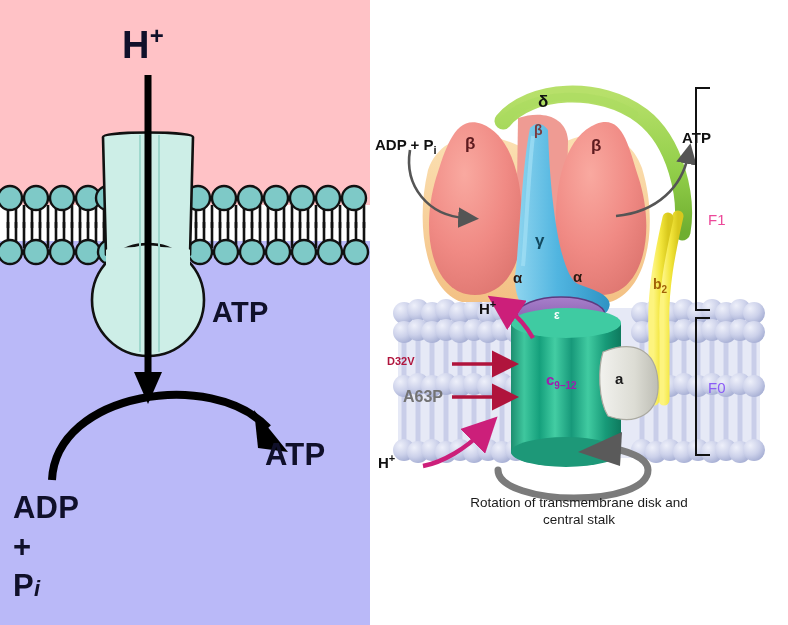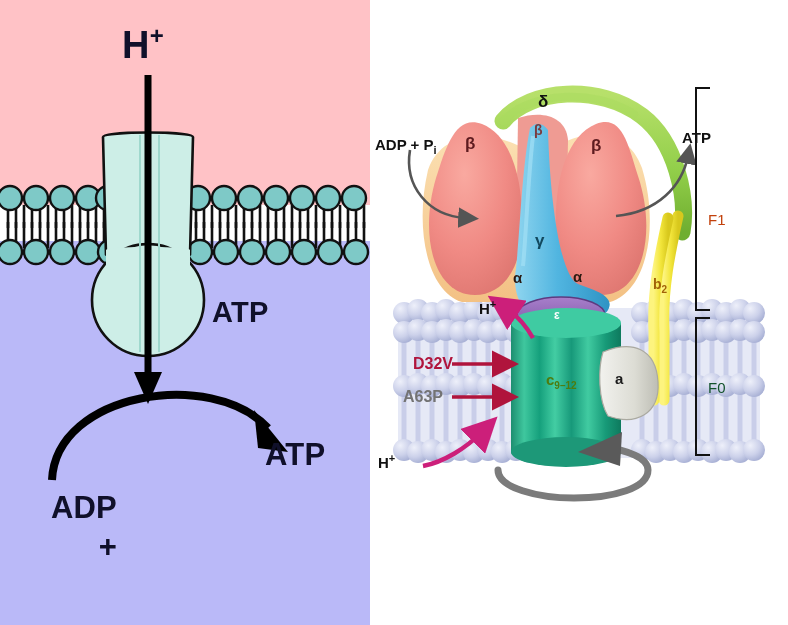--- a/index.html
+++ b/index.html
@@ -9,21 +9,21 @@
   
   #left-panel{position:absolute;left:0;top:0;width:370px;height:625px;overflow:hidden;}
   .lp-top{position:absolute;left:0;top:0;width:370px;height:240px;background:#ffc2c6;}
   .lp-bottom{position:absolute;left:0;top:240px;width:370px;height:385px;background:#bab9f8;}
   .lp-svg{position:absolute;left:0;top:0;}
   .lp-text{position:absolute;color:#10102a;font-weight:700;letter-spacing:.2px;}
   #atp-synthase-label{left:212px;top:296px;font-size:29px;line-height:33px;}
   #hplus-left{left:122px;top:22px;font-size:38px;}
   #hplus-left sup{font-size:24px;}
   #atp-left-label{left:265px;top:437px;font-size:31px;}
-  #adp-left-label{left:13px;top:488px;font-size:31px;line-height:39px;text-align:right;width:104px;}
+  #adp-left-label{left:13px;top:488px;font-size:31px;line-height:39px;text-align:left;width:104px;}
   #adp-left-label .pi{font-size:31px;}
   #adp-left-label .pi i{font-size:22px;font-style:italic;}
 
   
   #right-panel{position:absolute;left:370px;top:0;width:418px;height:625px;background:#fff;overflow:hidden;}
   .rp-svg{position:absolute;left:0;top:0;}
   .rp-lbl{position:absolute;font-weight:700;color:#111;}
 
   #lbl-adp-pi{left:5px;top:136px;font-size:15px;}
   #lbl-adp-pi sub{font-size:11px;}
@@ -35,26 +35,26 @@
   #lbl-gamma{left:165px;top:231px;font-size:17px;color:#12485e;}
   #lbl-alpha-left{left:143px;top:269px;font-size:15px;color:#2a1a12;}
   #lbl-alpha-right{left:203px;top:268px;font-size:15px;color:#2a1a12;}
   #lbl-epsilon{left:184px;top:308px;font-size:12px;color:#fff;}
   #lbl-b2{left:283px;top:276px;font-size:14px;color:#a16207;}
   #lbl-b2 sub{font-size:10px;}
   #lbl-hplus-top{left:109px;top:298px;font-size:15px;}
   #lbl-hplus-top sup{font-size:11px;}
   #lbl-hplus-bot{left:8px;top:452px;font-size:15px;}
   #lbl-hplus-bot sup{font-size:11px;}
-  #lbl-c-sub{left:176px;top:371px;font-size:15px;color:#4d7c0f;}
+  #lbl-c-sub{left:176px;top:371px;font-size:15px;color:#a21caf;}
   #lbl-c-sub sub{font-size:10px;}
   #lbl-a-sub{left:245px;top:370px;font-size:15px;color:#1b1b1b;}
-  #lbl-f1{left:338px;top:211px;font-size:15px;font-weight:400;color:#c2410c;}
-  #lbl-f0{left:338px;top:379px;font-size:15px;font-weight:400;color:#14532d;}
-  #mut-d32v{left:43px;top:355px;font-size:16px;color:#b0143c;}
+  #lbl-f1{left:338px;top:211px;font-size:15px;font-weight:400;color:#ec4899;}
+  #lbl-f0{left:338px;top:379px;font-size:15px;font-weight:400;color:#8b5cf6;}
+  #mut-d32v{left:17px;top:355px;font-size:11px;color:#b0143c;}
   #mut-a63p{left:33px;top:388px;font-size:16px;color:#737373;}
   #rot-caption{position:absolute;left:88px;top:495px;width:242px;text-align:center;
       font-size:13.5px;line-height:16.5px;color:#1b1b1b;font-weight:400;}
 </style>
 </head>
 <body>
 
 <div id="root">
 
   <div id="left-panel">
@@ -152,20 +152,21 @@
 
     <div class="lp-text" id="atp-synthase-label">
       <div>ATP</div>
     </div>
 
     <div class="lp-text" id="atp-left-label">ATP</div>
 
     <div class="lp-text" id="adp-left-label">
       <div>ADP</div>
       <div>+</div>
+      <div class="pi"><span>P</span><i>i</i></div>
     </div>
   </div>
 
   <div id="right-panel">
     <svg class="rp-svg" width="418" height="625" viewBox="0 0 418 625">
       <defs>
         <radialGradient id="gBeta" cx="38%" cy="30%" r="78%">
           <stop offset="0%" stop-color="#f9a9a0"></stop>
           <stop offset="58%" stop-color="#f08a84"></stop>
           <stop offset="100%" stop-color="#de7670"></stop>
@@ -420,15 +421,16 @@
 
     <div class="rp-lbl" id="lbl-hplus-top"><span>H</span><sup>+</sup></div>
     <div class="rp-lbl" id="lbl-hplus-bot"><span>H</span><sup>+</sup></div>
 
     <div class="rp-lbl" id="lbl-f1">F1</div>
     <div class="rp-lbl" id="lbl-f0">F0</div>
 
     <div class="rp-lbl" id="mut-d32v">D32V</div>
     <div class="rp-lbl" id="mut-a63p">A63P</div>
 
+    <div id="rot-caption">Rotation of transmembrane disk and central stalk</div>
   </div>
 
 </div>
 
 </body></html>

